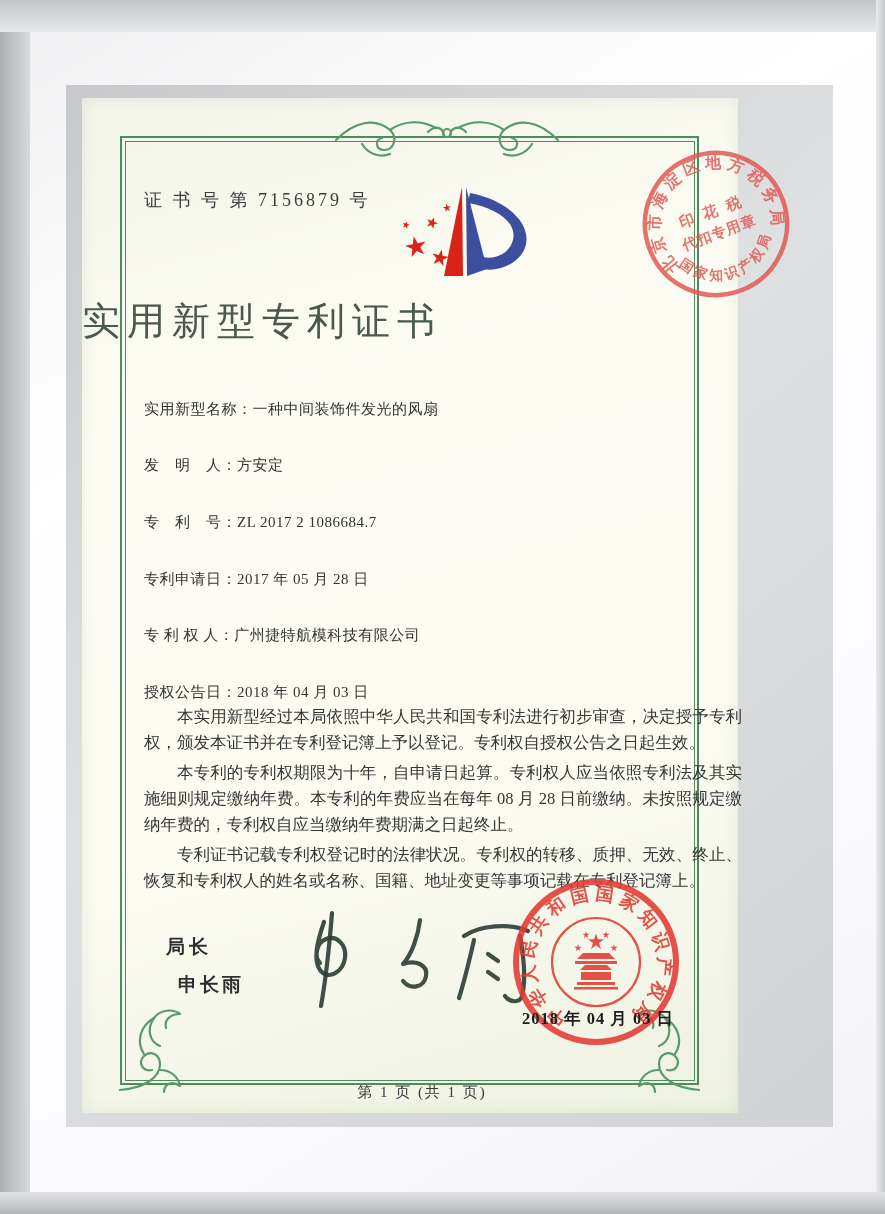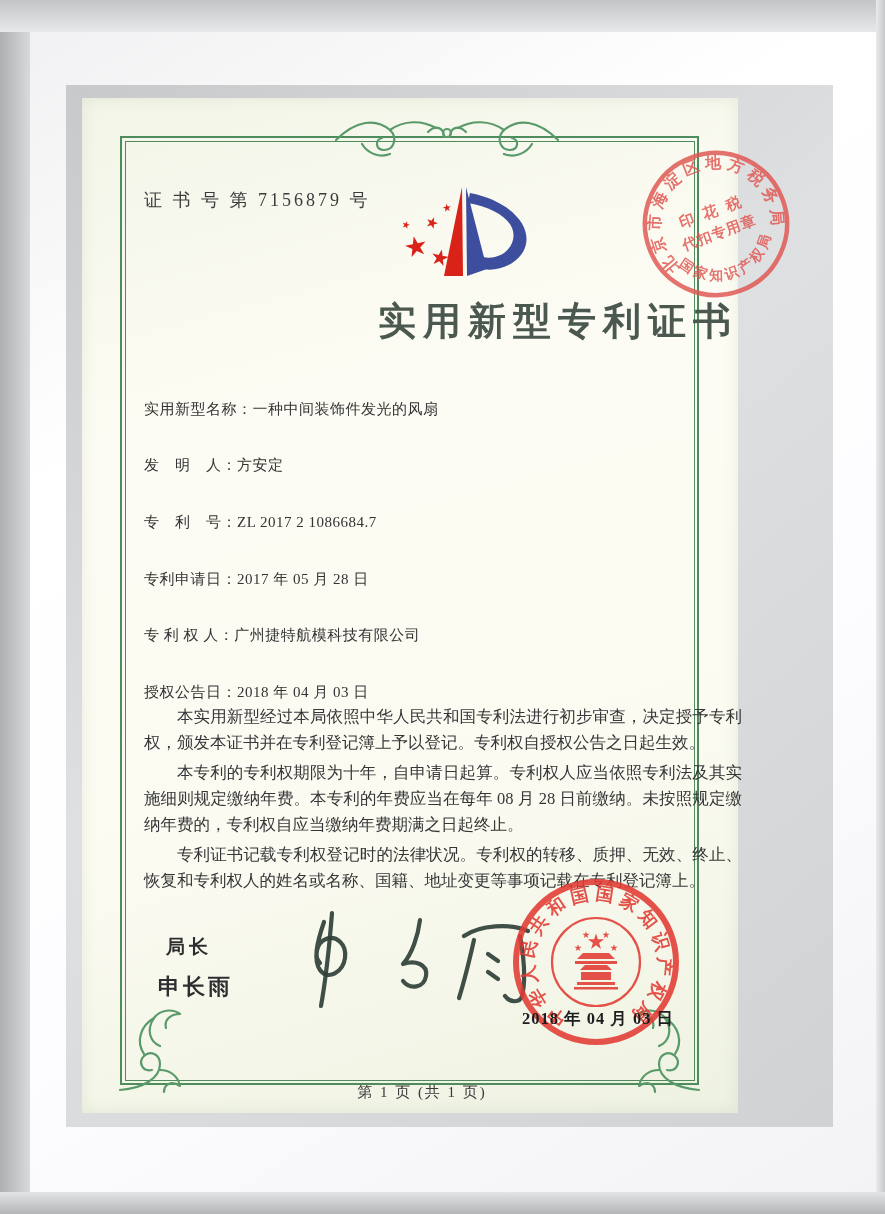--- a/index.html
+++ b/index.html
@@ -30,30 +30,30 @@
     stroke-linecap:round;stroke-linejoin:round;}
   .orn circle{fill:none;stroke:var(--ornament-green,#5a9a6a);stroke-width:2;}
   .orn-top{left:250px;top:12px;}
   .fl-bl{left:26px;top:910px;}
   .fl-br{right:27px;top:910px;transform:scaleX(-1);}
   
   .paper *{box-sizing:border-box;}
   .abs{position:absolute;z-index:3;}
   .cert-no{left:62px;top:90px;font-size:18px;letter-spacing:3px;color:#3c3c3e;}
   .logo{left:302px;top:82px;width:162px;height:114px;}
-  .title{left:0;right:0;top:198px;text-align:right;font-size:38px;font-weight:bold;
+  .title{left:0;right:0;top:198px;text-align:left;font-size:38px;font-weight:normal;
     letter-spacing:7px;color:#4a5850;}
   .field{left:62px;font-size:15px;color:#333335;letter-spacing:.5px;white-space:nowrap;}
   .f0{top:302px}.f1{top:358px}.f2{top:415px}.f3{top:472px}.f4{top:528px}.f5{top:585px}
   .paras{left:58px;width:606px;top:602px;font-size:16.5px;line-height:26px;
     color:#363638;text-align:justify;}
   .paras p{margin:4px;text-indent:2em;}
   .sig-title{left:84px;top:836px;font-size:19px;letter-spacing:4px;color:#2e2e30;
     font-family:"Liberation Sans","DejaVu Sans",sans-serif;font-weight:600;}
-  .sig-name{left:76px;top:874px;font-size:22px;letter-spacing:3px;color:#2e2e30;
+  .sig-name{left:96px;top:874px;font-size:19px;letter-spacing:3px;color:#2e2e30;
     font-family:"Liberation Sans","DejaVu Sans",sans-serif;font-weight:600;}
   .signature{left:180px;top:810px;width:290px;height:105px;z-index:4;}
   .signature path{fill:none;stroke:#2f4038;stroke-width:4.2;stroke-linecap:round;
     stroke-linejoin:round;opacity:.92;}
   .seal{left:428px;top:778px;width:172px;height:172px;z-index:4;opacity:.88;}
   .seal .ring{fill:none;stroke:var(--seal-red,#e23b33);stroke-width:6;}
   .seal .ring2{fill:none;stroke:var(--seal-red,#e23b33);stroke-width:2.2;}
   .seal-text{font-size:18px;font-weight:bold;letter-spacing:3px;
     fill:var(--seal-red,#e23b33);}
   .seal .emblem{fill:var(--seal-red,#e23b33);}

